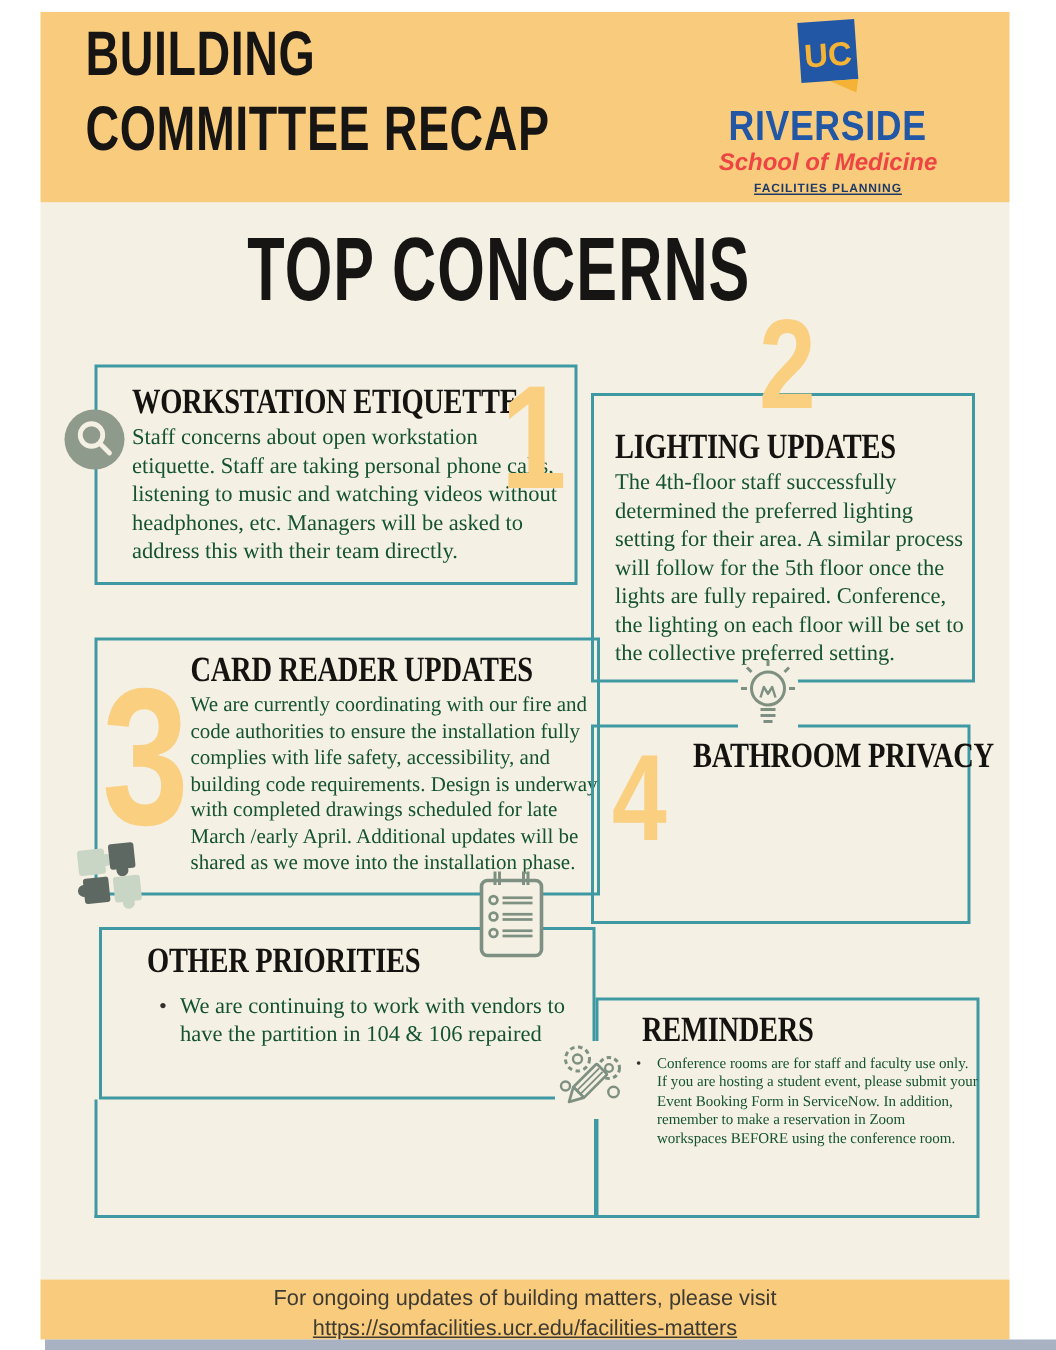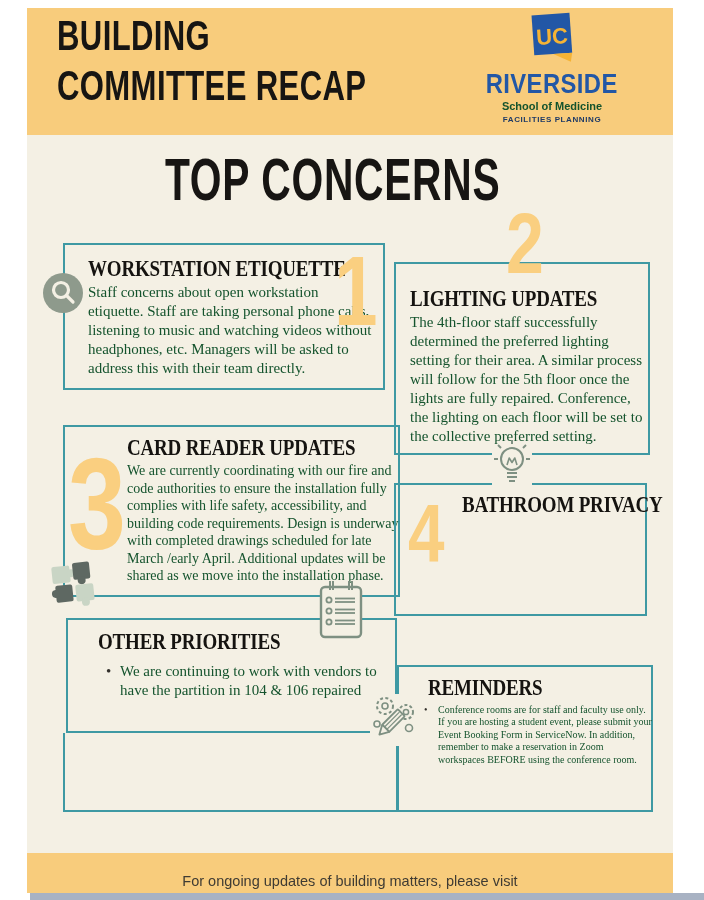--- a/index.html
+++ b/index.html
@@ -4,21 +4,21 @@
 <style>
   html,body{margin:0;padding:0;background:#ffffff;}
   #page{position:relative;width:704px;height:900px;background:#ffffff;overflow:hidden;
         font-family:"Liberation Sans",sans-serif;}
   .abs{position:absolute;}
   
   .band{position:absolute;left:27px;width:646px;}
   #header-band{top:8px;height:127px;background:#F8CC7C;}
   #main-bg{top:135px;height:718px;background:#F4F0E4;}
   #footer-band{top:853px;height:40px;background:#F8CC7C;text-align:center;
-               color:#3F3B33;font-size:14.5px;line-height:1.35;padding-top:19px;box-sizing:border-box;}
+               color:#3F3B33;font-size:14.5px;line-height:1.35;padding-top:4px;box-sizing:border-box;}
   #bottom-strip{position:absolute;left:30px;top:893px;width:674px;height:7px;background:#A8B2C3;}
   
   .disp{font-family:"Liberation Sans",sans-serif;font-weight:700;color:#171513;
         transform:scaleX(0.74);transform-origin:left top;white-space:nowrap;letter-spacing:0.5px;}
   #building-title{left:57px;top:11px;font-size:42px;line-height:1.19;}
   #page-title-wrap{left:27px;top:150px;width:612px;text-align:center;}
   #page-title{display:inline-block;font-size:60px;line-height:1;transform:scaleX(0.68);
               transform-origin:center top;font-weight:700;color:#171513;white-space:nowrap;letter-spacing:1px;}
   
   .tealbox{position:absolute;border:2px solid #3E99A3;background:transparent;box-sizing:border-box;}
@@ -32,22 +32,22 @@
   .num{position:absolute;font-family:"Liberation Sans",sans-serif;font-weight:700;color:#FACF80;
        line-height:0.8;transform:scaleX(0.8);transform-origin:left top;z-index:3;}
   
   .bullet{display:flex;}
   .bullet .dot::before{content:"\2022";}
   .bullet .dot{flex:0 0 14px;color:#33302B;font-family:"Liberation Serif",serif;}
   
   #logo{left:486px;top:12px;width:132px;display:flex;flex-direction:column;align-items:center;}
   #logo-campus{font-weight:700;font-size:28px;color:#2257A6;letter-spacing:0.5px;
                transform:scaleX(0.85);transform-origin:center top;line-height:1;margin-top:6px;white-space:nowrap;}
-  #logo-school{font-weight:700;font-size:11px;color:#14532d;line-height:1.1;margin-top:2px;white-space:nowrap;}
-  #logo-dept{font-weight:700;font-size:8px;color:#1E3A66;letter-spacing:0.6px;margin-top:3px;white-space:nowrap;}
+  #logo-school{font-weight:700;font-size:16px;color:#ef4444;line-height:1.1;margin-top:2px;white-space:nowrap;font-style:italic;}
+  #logo-dept{font-weight:700;font-size:8px;color:#1E3A66;letter-spacing:0.6px;margin-top:3px;white-space:nowrap;text-decoration:underline;}
   
   #footer-link{text-decoration:underline;color:#3F3B33;cursor:pointer;}
   .icon{position:absolute;z-index:3;}
 </style>
 </head>
 <body>
 
 <div id="page">
 
   <div id="header-band" class="band"></div>

